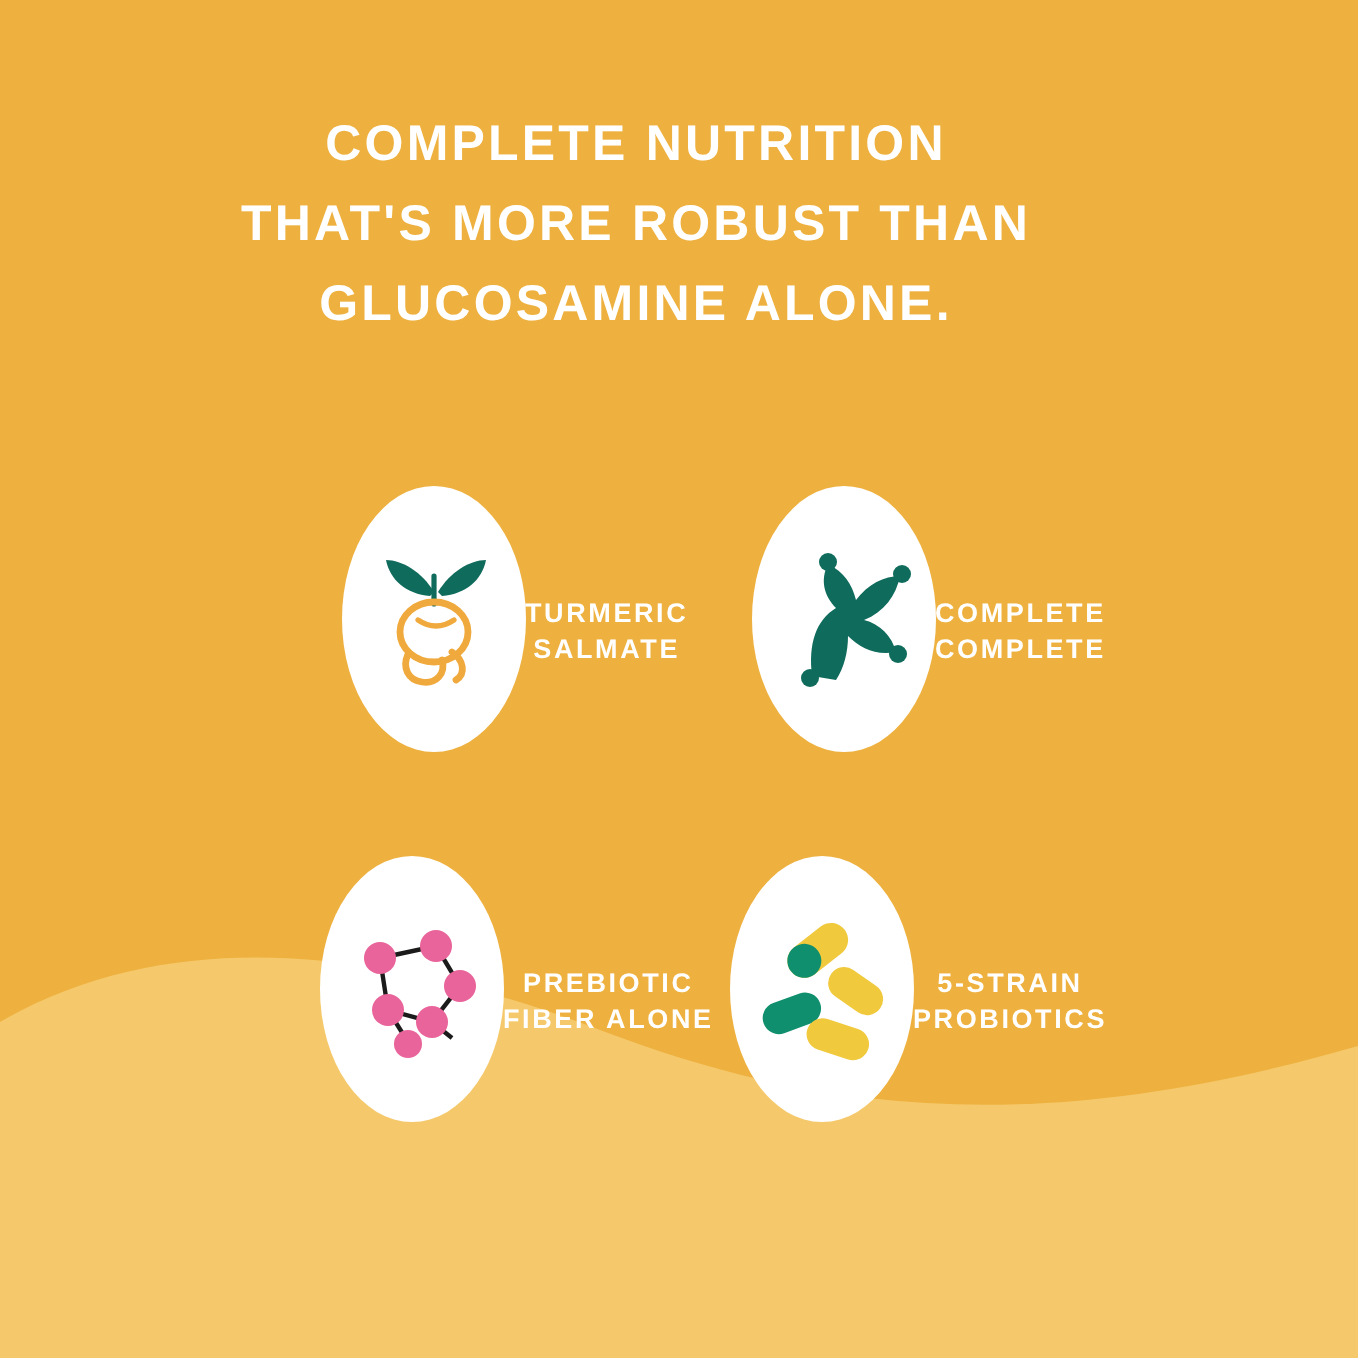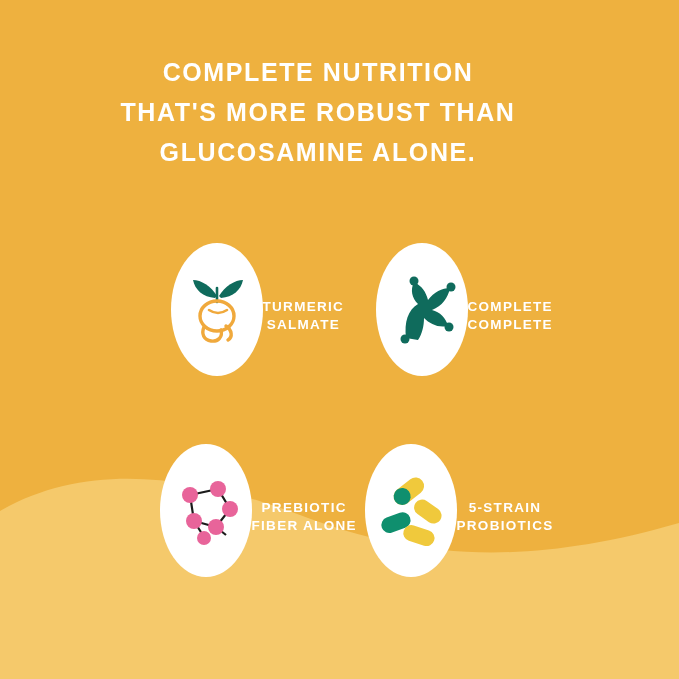--- a/index.html
+++ b/index.html
@@ -44,21 +44,21 @@
   }
   .headline .ln { display: block; white-space: nowrap; }
 
   .icons-row {
     position: absolute;
     z-index: 2;
     display: flex;
     justify-content: center;
   }
   .row-1 { top: 243px; left: 0; width: 679px; gap: 72px; }
-  .row-2 { top: 444px; left: 0; width: 657px; gap: 72px; justify-content: center; }
+  .row-2 { top: 428px; left: 0; width: 657px; gap: 72px; justify-content: center; }
 
   .item {
     width: 133px;
     display: flex;
     flex-direction: row;
     align-items: center;
   }
   .circle {
     width: 133px;
     height: 133px;

